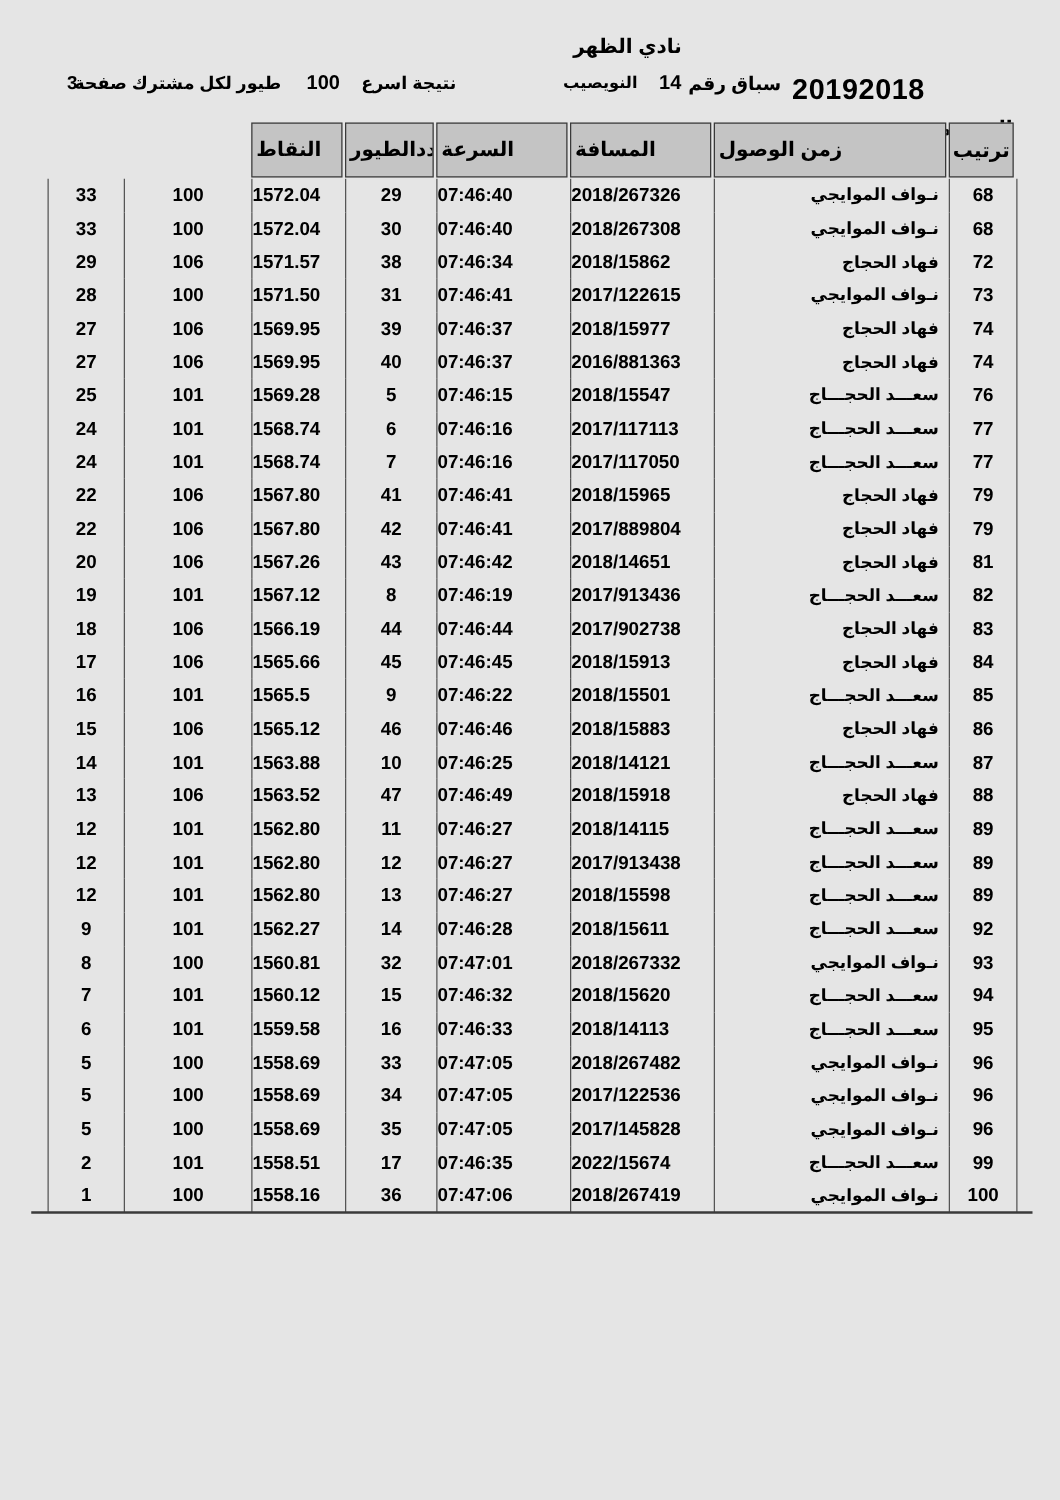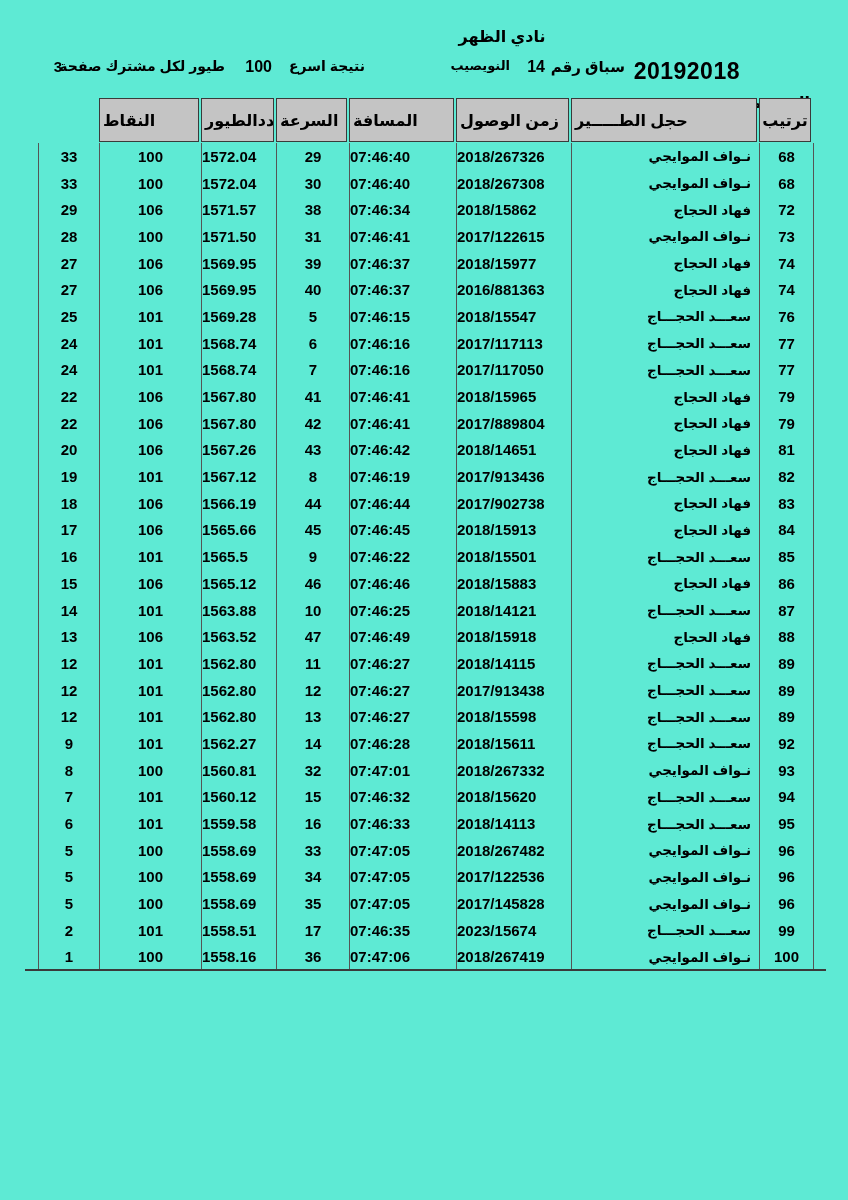--- a/index.html
+++ b/index.html
@@ -1,17 +1,17 @@
 <!DOCTYPE html>
 <html><head>
 <meta charset="utf-8">
 <style>
   html,body { margin:0; padding:0; background:#ffffff; }
   .page {
-    position:relative; width:848px; height:1200px; background:#5eead4;
+    position:relative; width:848px; height:1200px; background:#e5e5e5;
     font-family:"Liberation Sans","DejaVu Sans",sans-serif; color:#000;
     overflow:hidden;
   }
   
   .club-title {
     position:absolute; top:27px; left:402px; width:200px;
     text-align:center; font-weight:bold; font-size:16px;
   }
   .sub { position:absolute; top:58px; font-weight:bold; white-space:nowrap; }
   .s-season-label { right:38px;  font-size:16px;margin-top:35px; }
@@ -73,21 +73,20 @@
   <div class="sub s-race-label">سباق رقم</div>
   <div class="sub s-race-no">14</div>
   <div class="sub s-venue">النويصيب</div>
   <div class="sub s-result-label">نتيجة اسرع</div>
   <div class="sub s-fastest">100</div>
   <div class="sub s-per-label">طيور لكل مشترك صفحة</div>
   <div class="sub s-page-no">3</div>
 
   <div class="thead">
     <div class="th center">ترتيب</div>
-    <div class="th">حجل الطـــــير</div>
     <div class="th">زمن الوصول</div>
     <div class="th">المسافة</div>
     <div class="th">السرعة</div>
     <div class="th">عددالطيور</div>
     <div class="th">النقاط</div>
   </div>
 
   <div class="tbody">
       <div class="trow">
     <div class="td td-center num">68</div>
@@ -375,21 +374,21 @@
     <div class="td td-right num">2017/145828</div>
     <div class="td td-right num">07:47:05</div>
     <div class="td td-center num">35</div>
     <div class="td td-right num">1558.69</div>
     <div class="td td-center num">100</div>
     <div class="td td-center num">5</div>
   </div>
       <div class="trow">
     <div class="td td-center num">99</div>
     <div class="td td-name">سعـــد الحجـــاج</div>
-    <div class="td td-right num">2023/15674</div>
+    <div class="td td-right num">2022/15674</div>
     <div class="td td-right num">07:46:35</div>
     <div class="td td-center num">17</div>
     <div class="td td-right num">1558.51</div>
     <div class="td td-center num">101</div>
     <div class="td td-center num">2</div>
   </div>
       <div class="trow">
     <div class="td td-center num">100</div>
     <div class="td td-name">نـواف الموايجي</div>
     <div class="td td-right num">2018/267419</div>

